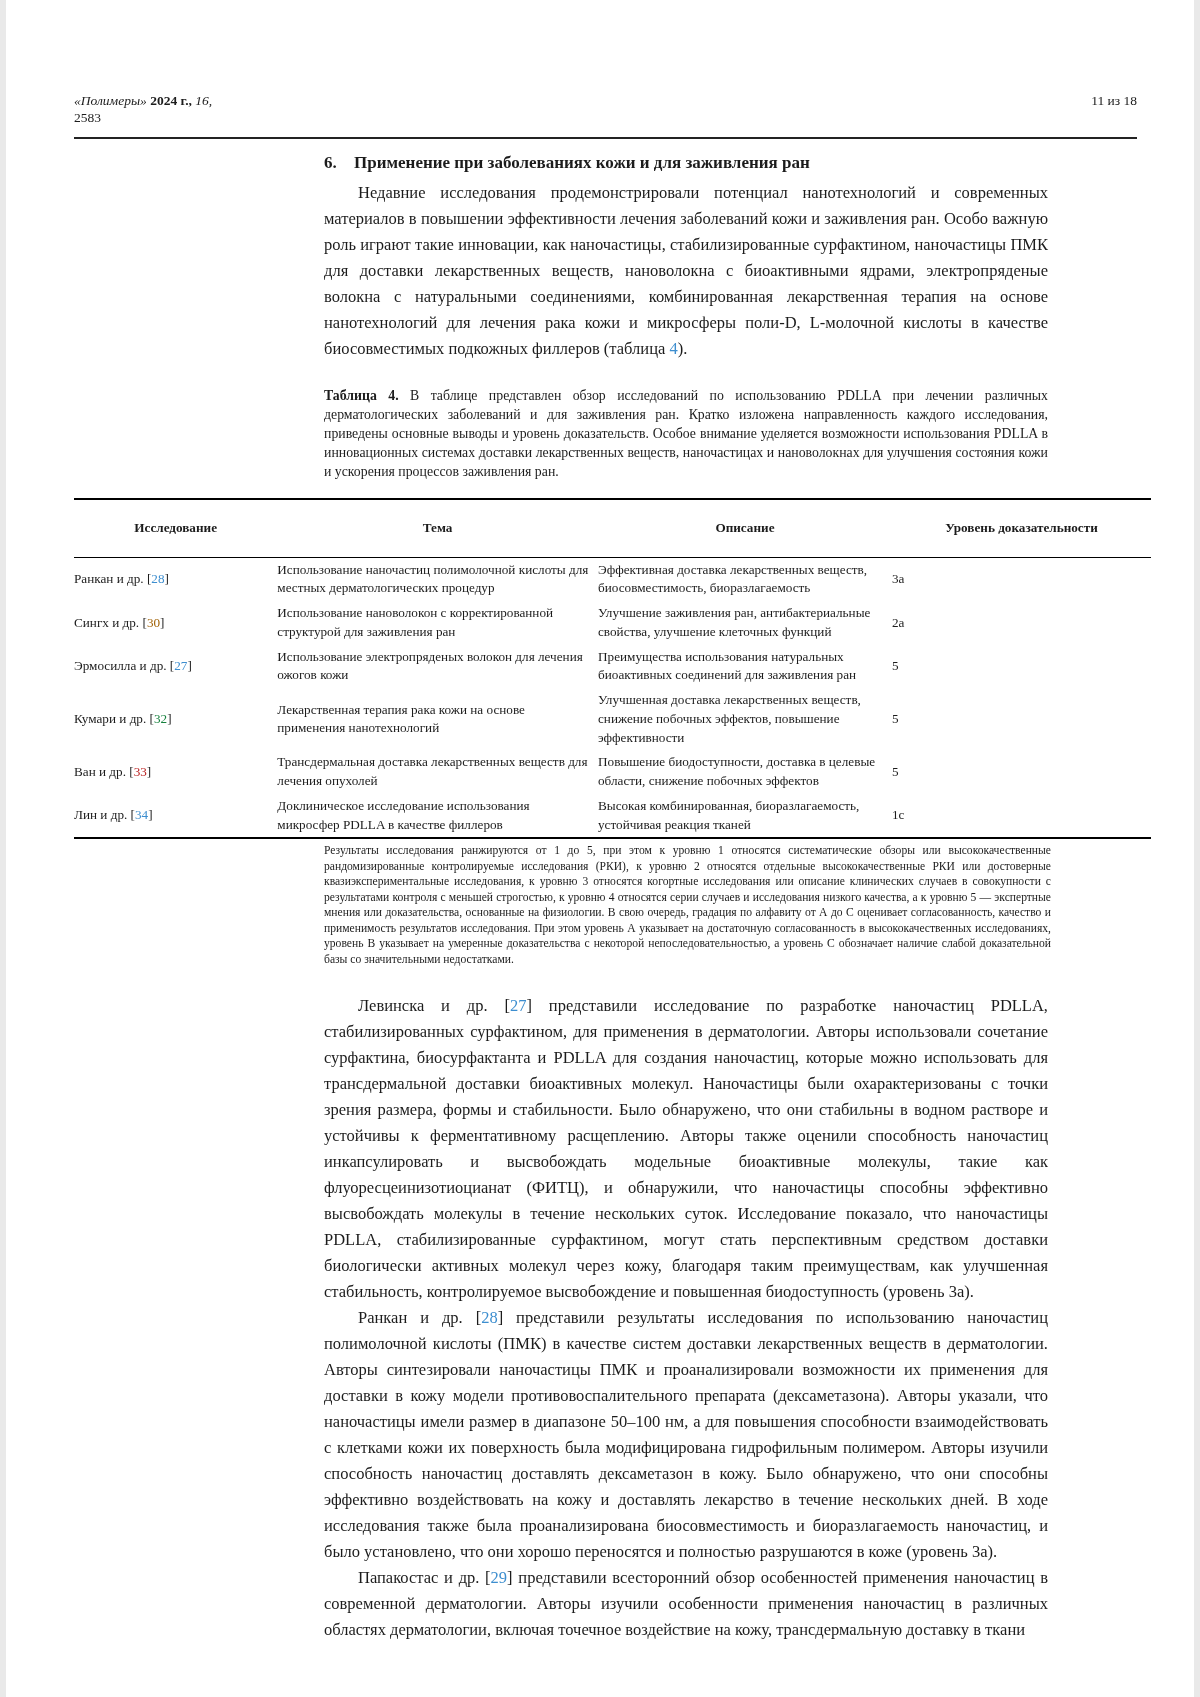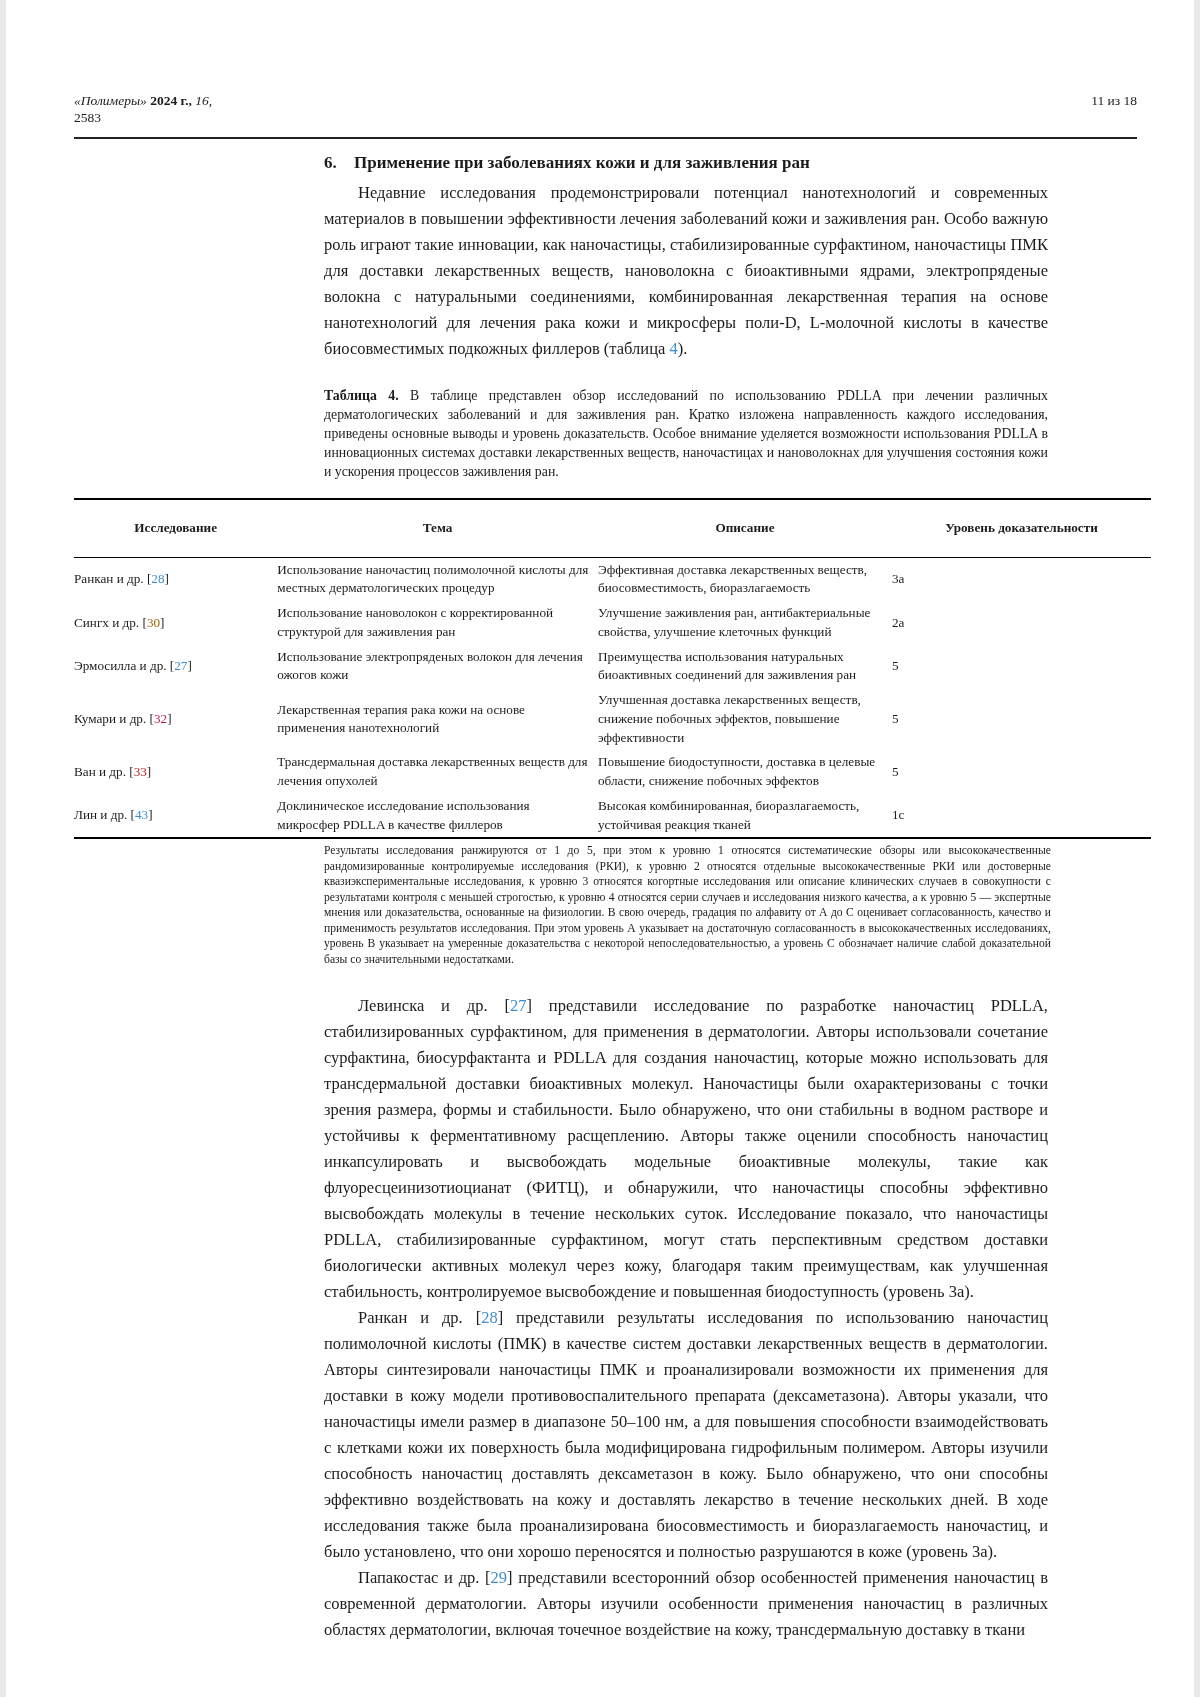--- a/index.html
+++ b/index.html
@@ -115,33 +115,33 @@
           <td class="c-desc">Улучшение заживления ран, антибактериальные свойства, улучшение клеточных функций</td>
           <td class="c-level">2a</td>
         </tr>
         <tr>
           <td class="c-study"><span>Эрмосилла и др. </span><span class="br">[</span><span class="ref-link" style="color: rgb(61, 142, 207);">27</span><span class="br">]</span></td>
           <td class="c-topic">Использование электропряденых волокон для лечения ожогов кожи</td>
           <td class="c-desc">Преимущества использования натуральных биоактивных соединений для заживления ран</td>
           <td class="c-level">5</td>
         </tr>
         <tr>
-          <td class="c-study"><span>Кумари и др. </span><span class="br">[</span><span class="ref-link" style="color: #be185d;">32</span><span class="br">]</span></td>
+          <td class="c-study"><span>Кумари и др. </span><span class="br">[</span><span class="ref-link" style="color: #15803d;">32</span><span class="br">]</span></td>
           <td class="c-topic">Лекарственная терапия рака кожи на основе применения нанотехнологий</td>
           <td class="c-desc">Улучшенная доставка лекарственных веществ, снижение побочных эффектов, повышение эффективности</td>
           <td class="c-level">5</td>
         </tr>
         <tr>
           <td class="c-study"><span>Ван и др. </span><span class="br">[</span><span class="ref-link" style="color: #b91c1c;">33</span><span class="br">]</span></td>
           <td class="c-topic">Трансдермальная доставка лекарственных веществ для лечения опухолей</td>
           <td class="c-desc">Повышение биодоступности, доставка в целевые области, снижение побочных эффектов</td>
           <td class="c-level">5</td>
         </tr>
         <tr>
-          <td class="c-study"><span>Лин и др. </span><span class="br">[</span><span class="ref-link" style="color: rgb(61, 142, 207);">43</span><span class="br">]</span></td>
+          <td class="c-study"><span>Лин и др. </span><span class="br">[</span><span class="ref-link" style="color: rgb(61, 142, 207);">34</span><span class="br">]</span></td>
           <td class="c-topic">Доклиническое исследование использования микросфер PDLLA в качестве филлеров</td>
           <td class="c-desc">Высокая комбинированная, биоразлагаемость, устойчивая реакция тканей</td>
           <td class="c-level">1c</td>
         </tr>
       </tbody>
     </table>
 
     <p class="footnote">Результаты исследования ранжируются от 1 до 5, при этом к уровню 1 относятся систематические обзоры или высококачественные рандомизированные контролируемые исследования (РКИ), к уровню 2 относятся отдельные высококачественные РКИ или достоверные квазиэкспериментальные исследования, к уровню 3 относятся когортные исследования или описание клинических случаев в совокупности с результатами контроля с меньшей строгостью, к уровню 4 относятся серии случаев и исследования низкого качества, а к уровню 5 — экспертные мнения или доказательства, основанные на физиологии. В свою очередь, градация по алфавиту от А до С оценивает согласованность, качество и применимость результатов исследования. При этом уровень А указывает на достаточную согласованность в высококачественных исследованиях, уровень В указывает на умеренные доказательства с некоторой непоследовательностью, а уровень С обозначает наличие слабой доказательной базы со значительными недостатками.</p>
 
     <div class="body-block">

